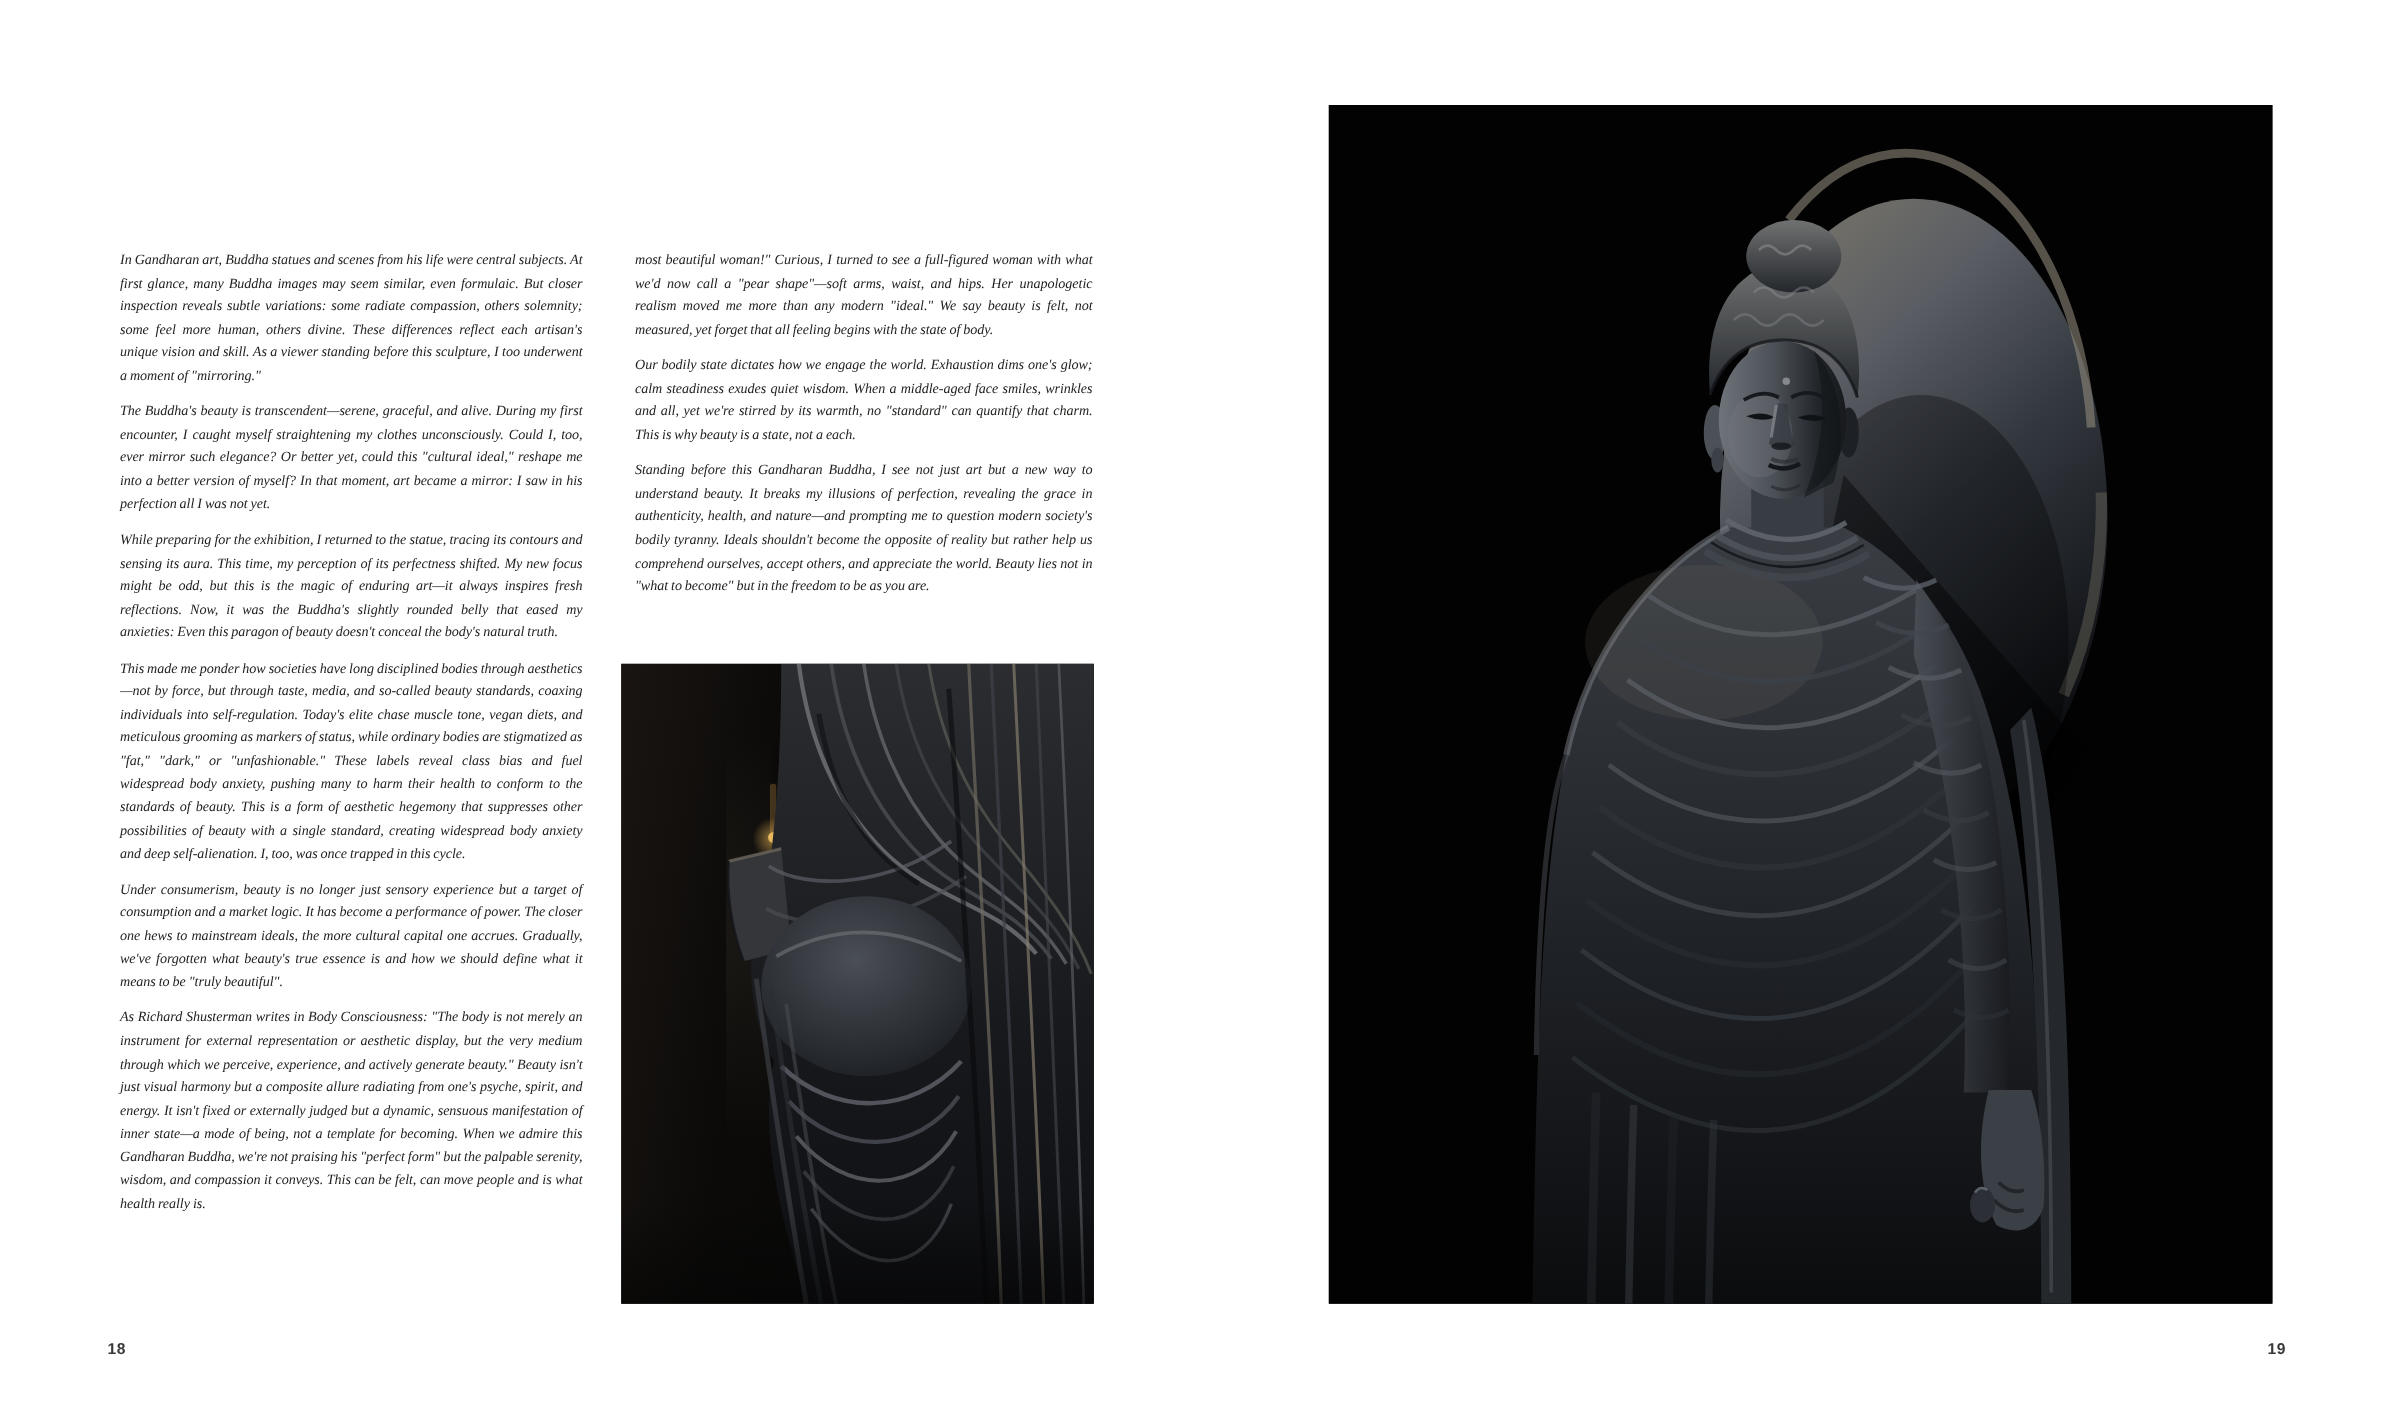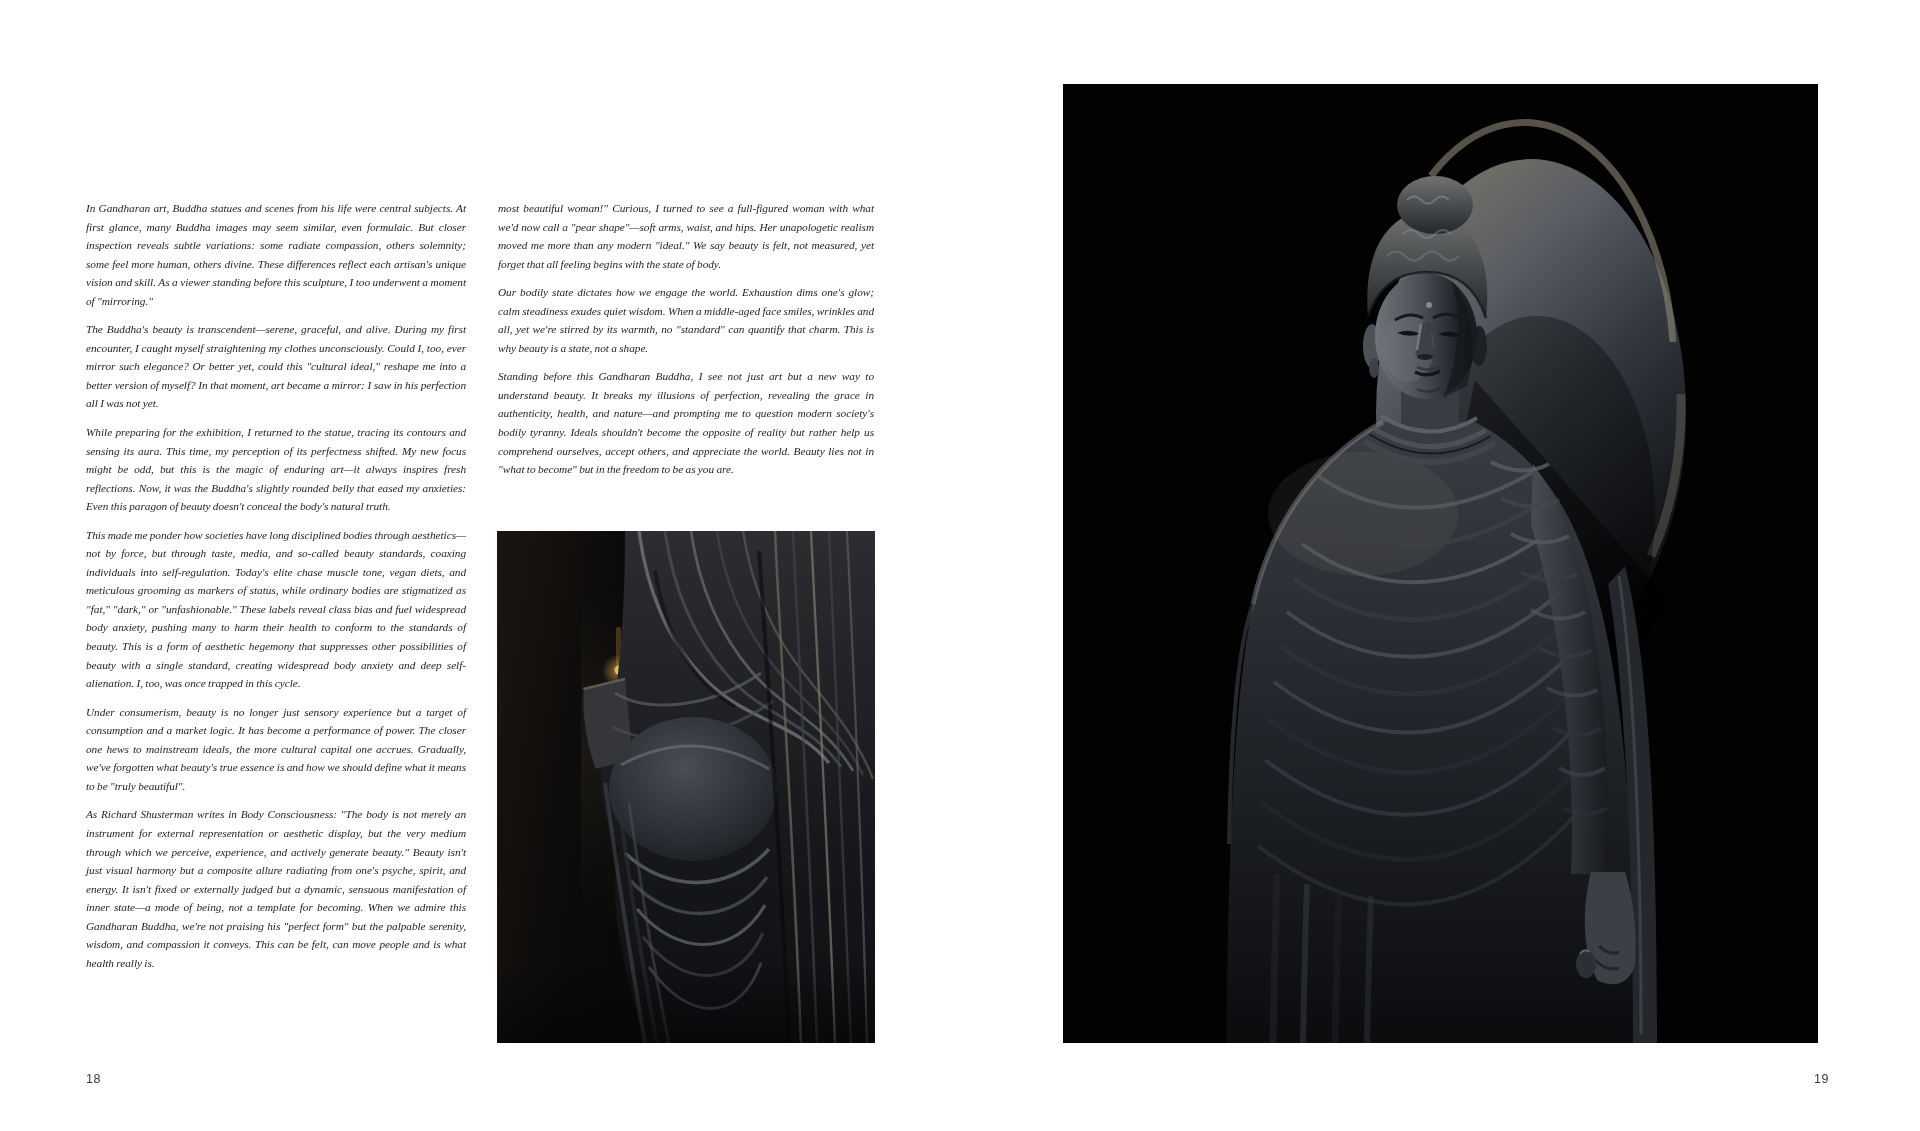--- a/index.html
+++ b/index.html
@@ -7,52 +7,52 @@
     width:1920px;height:1131px;background:#ffffff;position:relative;overflow:hidden;
     font-family:"Liberation Serif", serif;
   }
   .spread{position:absolute;inset:0;}
   .textcol{
     position:absolute;top:199px;
     font-style:italic;font-size:11.3px;line-height:18.55px;
     letter-spacing:-0.05px;word-spacing:-0.4px;
     color:#1e1e1c;text-align:justify;
   }
-  .textcol p{margin:0 0 10px 0;font-style:italic;}
+  .textcol p{margin:0 0 10px 10px;font-style:italic;}
   #col1{left:86px;width:380px;}
   #col2{left:498px;width:376px;}
   .photo{position:absolute;background:#030303;}
   .photo svg{display:block;}
   #photo-detail{left:497px;top:531px;width:378px;height:512px;}
   #photo-main{left:1063px;top:84px;width:755px;height:959px;}
   .pagenum{
     position:absolute;top:1072px;
     font-family:"Liberation Sans", sans-serif;font-size:12.5px;
-    color:#39393a;letter-spacing:0.5px;
+    color:#39393a;letter-spacing:0.5px;font-weight:bold;
   }
   #pn-left{left:86px;}
   #pn-right{left:1814px;}
 </style>
 </head>
 <body>
 
 <div class="spread">
 
   <div id="col1" class="textcol">
     <p>In Gandharan art, Buddha statues and scenes from his life were central subjects. At first glance, many Buddha images may seem similar, even formulaic. But closer inspection reveals subtle variations: some radiate compassion, others solemnity; some feel more human, others divine. These differences reflect each artisan's unique vision and skill. As a viewer standing before this sculpture, I too underwent a moment of "mirroring."</p>
     <p>The Buddha's beauty is transcendent—serene, graceful, and alive. During my first encounter, I caught myself straightening my clothes unconsciously. Could I, too, ever mirror such elegance? Or better yet, could this "cultural ideal," reshape me into a better version of myself? In that moment, art became a mirror: I saw in his perfection all I was not yet.</p>
     <p>While preparing for the exhibition, I returned to the statue, tracing its contours and sensing its aura. This time, my perception of its perfectness shifted. My new focus might be odd, but this is the magic of enduring art—it always inspires fresh reflections. Now, it was the Buddha's slightly rounded belly that eased my anxieties: Even this paragon of beauty doesn't conceal the body's natural truth.</p>
     <p>This made me ponder how societies have long disciplined bodies through aesthetics—not by force, but through taste, media, and so-called beauty standards, coaxing individuals into self-regulation. Today's elite chase muscle tone, vegan diets, and meticulous grooming as markers of status, while ordinary bodies are stigmatized as "fat," "dark," or "unfashionable." These labels reveal class bias and fuel widespread body anxiety, pushing many to harm their health to conform to the standards of beauty. This is a form of aesthetic hegemony that suppresses other possibilities of beauty with a single standard, creating widespread body anxiety and deep self-alienation. I, too, was once trapped in this cycle.</p>
     <p>Under consumerism, beauty is no longer just sensory experience but a target of consumption and a market logic. It has become a performance of power. The closer one hews to mainstream ideals, the more cultural capital one accrues. Gradually, we've forgotten what beauty's true essence is and how we should define what it means to be "truly beautiful".</p>
     <p>As Richard Shusterman writes in Body Consciousness: "The body is not merely an instrument for external representation or aesthetic display, but the very medium through which we perceive, experience, and actively generate beauty." Beauty isn't just visual harmony but a composite allure radiating from one's psyche, spirit, and energy. It isn't fixed or externally judged but a dynamic, sensuous manifestation of inner state—a mode of being, not a template for becoming. When we admire this Gandharan Buddha, we're not praising his "perfect form" but the palpable serenity, wisdom, and compassion it conveys. This can be felt, can move people and is what health really is.</p>
   </div>
 
   <div id="col2" class="textcol">
     <p>most beautiful woman!" Curious, I turned to see a full-figured woman with what we'd now call a "pear shape"—soft arms, waist, and hips. Her unapologetic realism moved me more than any modern "ideal." We say beauty is felt, not measured, yet forget that all feeling begins with the state of body.</p>
-    <p>Our bodily state dictates how we engage the world. Exhaustion dims one's glow; calm steadiness exudes quiet wisdom. When a middle-aged face smiles, wrinkles and all, yet we're stirred by its warmth, no "standard" can quantify that charm. This is why beauty is a state, not a shape.</p>
+    <p>Our bodily state dictates how we engage the world. Exhaustion dims one's glow; calm steadiness exudes quiet wisdom. When a middle-aged face smiles, wrinkles and all, yet we're stirred by its warmth, no "standard" can quantify that charm. This is why beauty is a state, not a each.</p>
     <p>Standing before this Gandharan Buddha, I see not just art but a new way to understand beauty. It breaks my illusions of perfection, revealing the grace in authenticity, health, and nature—and prompting me to question modern society's bodily tyranny. Ideals shouldn't become the opposite of reality but rather help us comprehend ourselves, accept others, and appreciate the world. Beauty lies not in "what to become" but in the freedom to be as you are.</p>
   </div>
 
   <div id="photo-detail" class="photo" role="img" aria-label="Close-up photograph of the Gandharan Buddha's carved robe drapery in dark schist stone with a small golden gleam at left">
     <svg width="378" height="512" viewBox="0 0 378 512" xmlns="http://www.w3.org/2000/svg">
       <defs>
         <linearGradient id="bgG" x1="0" y1="0" x2="1" y2="0.2">
           <stop offset="0" stop-color="#1a1512"></stop>
             <stop offset="0.35" stop-color="#0b0a09"></stop>
             <stop offset="1" stop-color="#060606"></stop>

